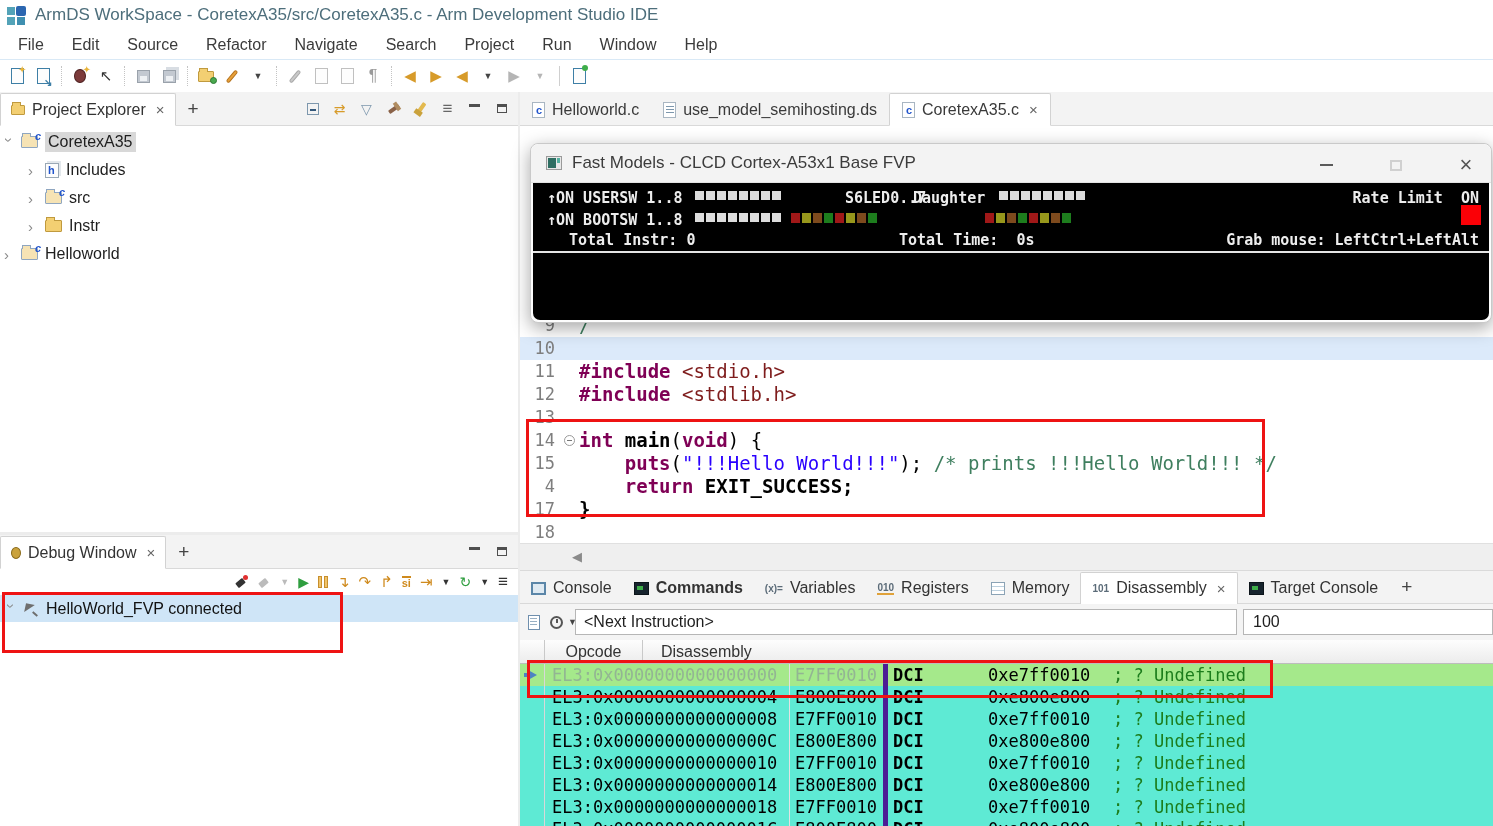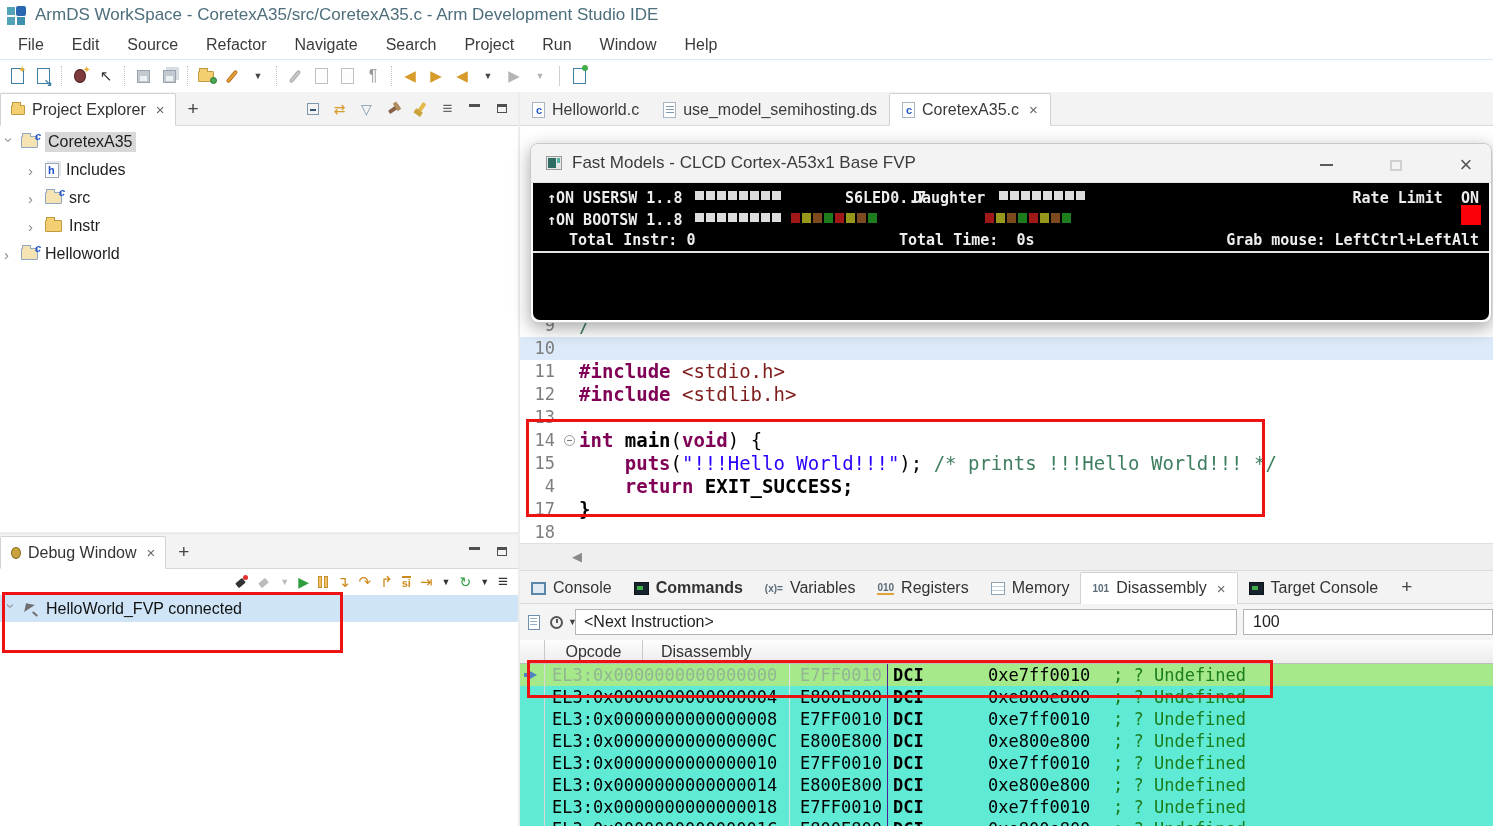--- a/index.html
+++ b/index.html
@@ -198,21 +198,21 @@
   .hc { display:flex; align-items:center; border-right:1px solid #c9c9c9; height:100%; }
   .hc.gut { width:25px; }
   .hc.addr { width:245px; justify-content:center; }
   .hc.opc { width:98px; justify-content:center; }
   .hc.dis { flex:1; padding-left:18px; border-right:none; }
 
   .disasm-rows { position:absolute; left:520px; top:664px; width:973px; height:198px; background:#5eead4; overflow:hidden; }
   .drow { display:flex; height:22px; line-height:22px; font-family:"DejaVu Sans Mono", monospace; font-size:17px; color:#000; }
   .drow .gut { width:25px; flex:0 0 auto; border-right:1px solid #d8d8d8; display:flex; align-items:center; justify-content:center; }
   .drow .addr { width:245px; flex:0 0 auto; padding-left:7px; border-right:1px solid #e2e2e2; }
-  .drow .opc { width:98px; flex:0 0 auto; padding-left:5px; border-right:1px solid #4c1d95;text-align:center; }
+  .drow .opc { width:98px; flex:0 0 auto; padding-left:5px; border-right:5px solid #4c1d95; }
   .drow .dis { flex:1; padding-left:5px; white-space:pre; }
   .drow .mn { display:inline-block; width:95px; font-weight:bold; }
   .drow .op { display:inline-block; width:125px; }
   .drow .cm { color:#1c7d1c; }
   .drow.current { background:#a5e98b; }
   .drow.current .addr, .drow.current .opc { color:#93b593; }
   .pc-arrow { width:0; height:0; border-left:9px solid #4d82c2; border-top:5px solid transparent; border-bottom:5px solid transparent; position:relative; }
   .pc-arrow::before { content:""; position:absolute; left:-13px; top:-2px; width:5px; height:4px; background:#4d82c2; }
 
   

